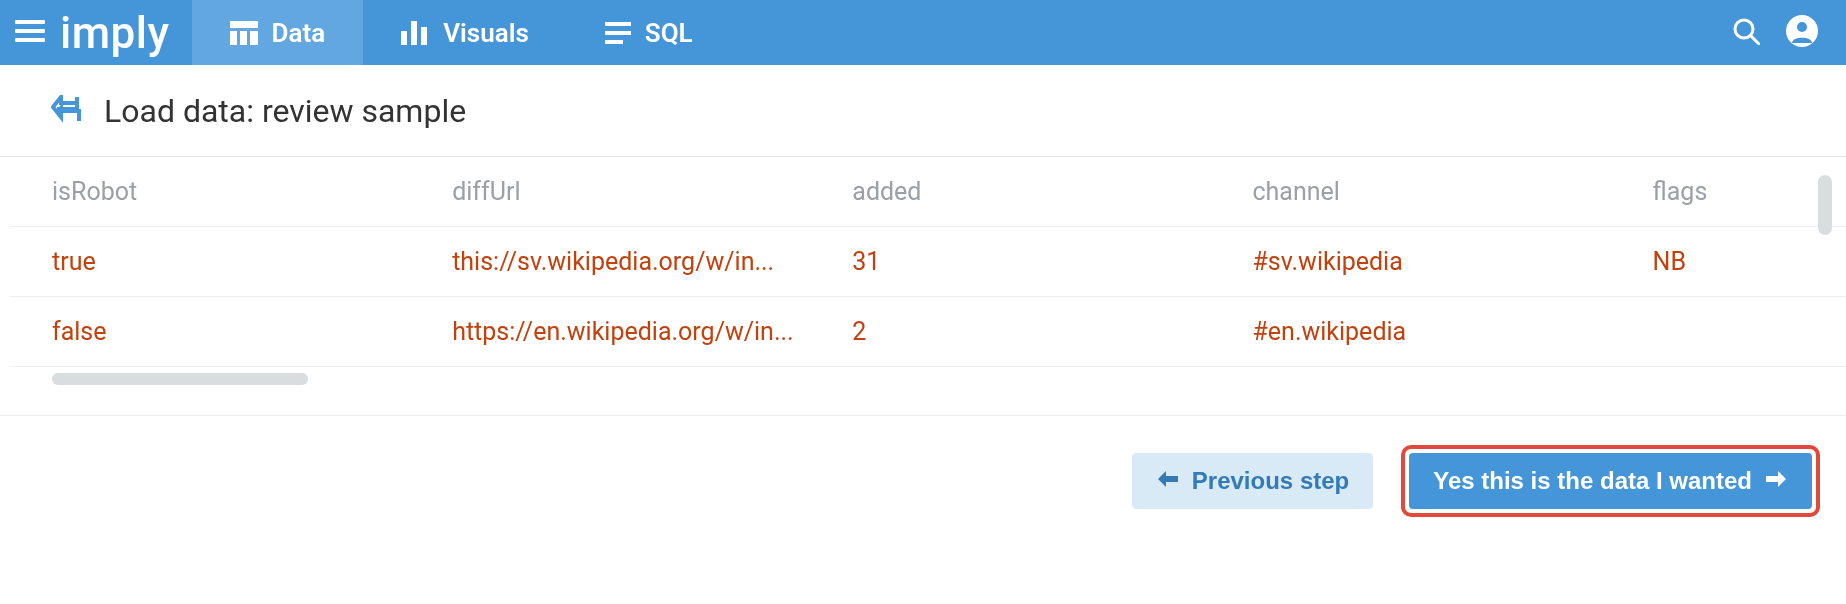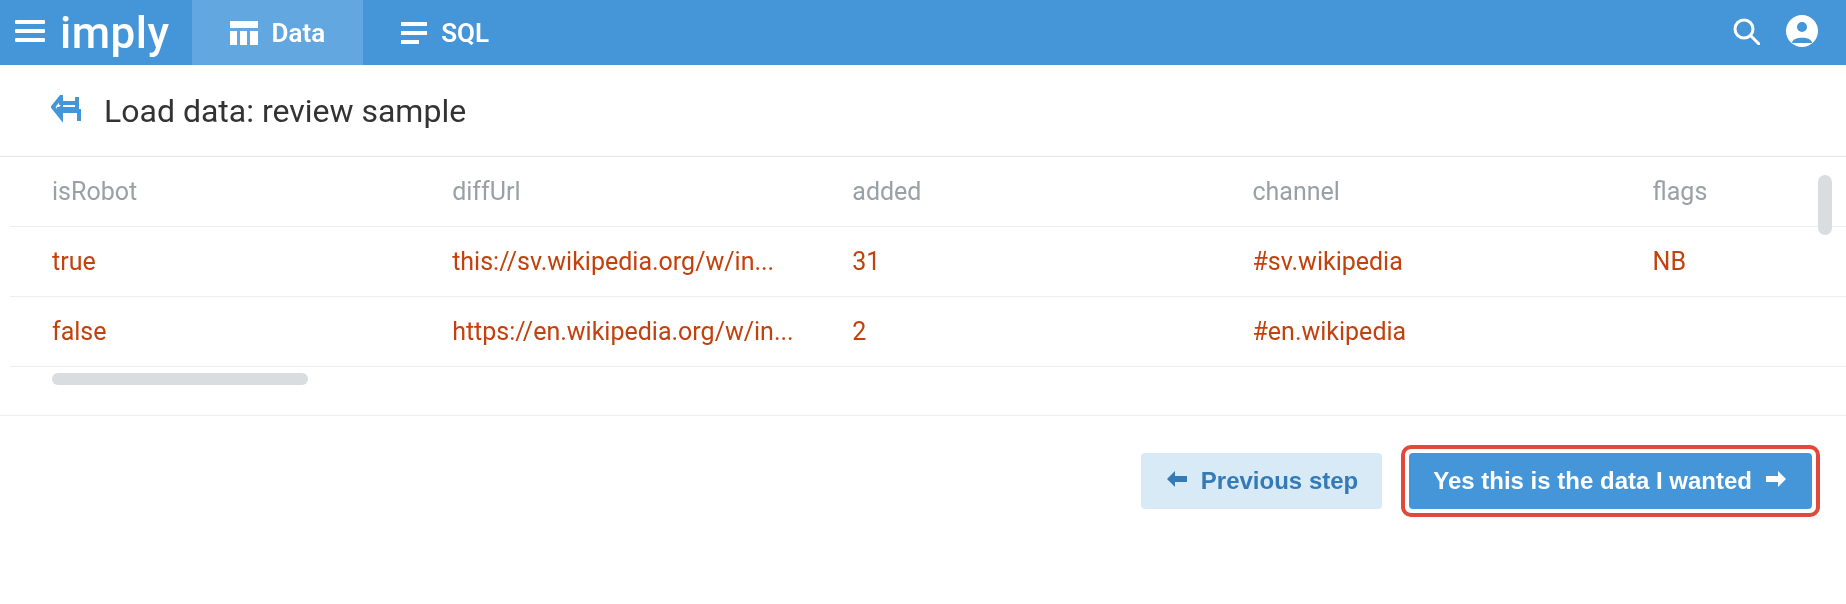--- a/index.html
+++ b/index.html
@@ -58,21 +58,21 @@
   .vscroll-track {
     position: absolute; right: 14px; top: 18px; width: 14px; height: 60px;
     background: #d9dde0; border-radius: 7px;
   }
   .hscroll-track {
     margin: 6px 0 0 42px; width: 256px; height: 12px; background: #d9dde0; border-radius: 6px;
   }
 
   .footer {
     margin-top: 30px; border-top: 1px solid #eee; height: 130px;
-    display:flex; align-items:center; justify-content:flex-end; gap: 19px; padding: 0 26px;
+    display:flex; align-items:center; justify-content:flex-end; gap: 28px; padding: 0 26px;
   }
   .btn {
     display:flex; align-items:center; gap: 14px;
     height: 56px; padding: 0 24px; border-radius: 4px; font-size: 24px; font-weight: 600; cursor:pointer;
     border: none;
   }
   .btn-prev {
     background: #d9eaf7; color: #337ab7;
   }
   .btn-confirm {
@@ -105,20 +105,32 @@
         <svg width="28" height="24" viewBox="0 0 28 24">
             <g fill="#fff">
               <rect x="0" y="0" width="28" height="7"></rect>
               <rect x="0" y="10" width="7" height="14"></rect>
               <rect x="10" y="10" width="7" height="14"></rect>
               <rect x="20" y="10" width="8" height="14"></rect>
             </g>
           </svg>
       </span>
       <span>Data</span>
+    </div>
+    <div class="nav-item">
+      <span class="nav-icon">
+        <svg width="28" height="24" viewBox="0 0 28 24">
+            <g fill="#fff">
+              <rect x="0" y="10" width="6" height="14"></rect>
+              <rect x="10" y="0" width="6" height="24"></rect>
+              <rect x="20" y="6" width="6" height="18"></rect>
+            </g>
+          </svg>
+      </span>
+      <span>Visuals</span>
     </div>
     <div class="nav-item">
       <span class="nav-icon">
         <svg width="26" height="22" viewBox="0 0 26 22">
             <g fill="#fff">
               <rect x="0" y="0" width="26" height="4"></rect>
               <rect x="0" y="9" width="26" height="4"></rect>
               <rect x="0" y="18" width="18" height="4"></rect>
             </g>
           </svg>

